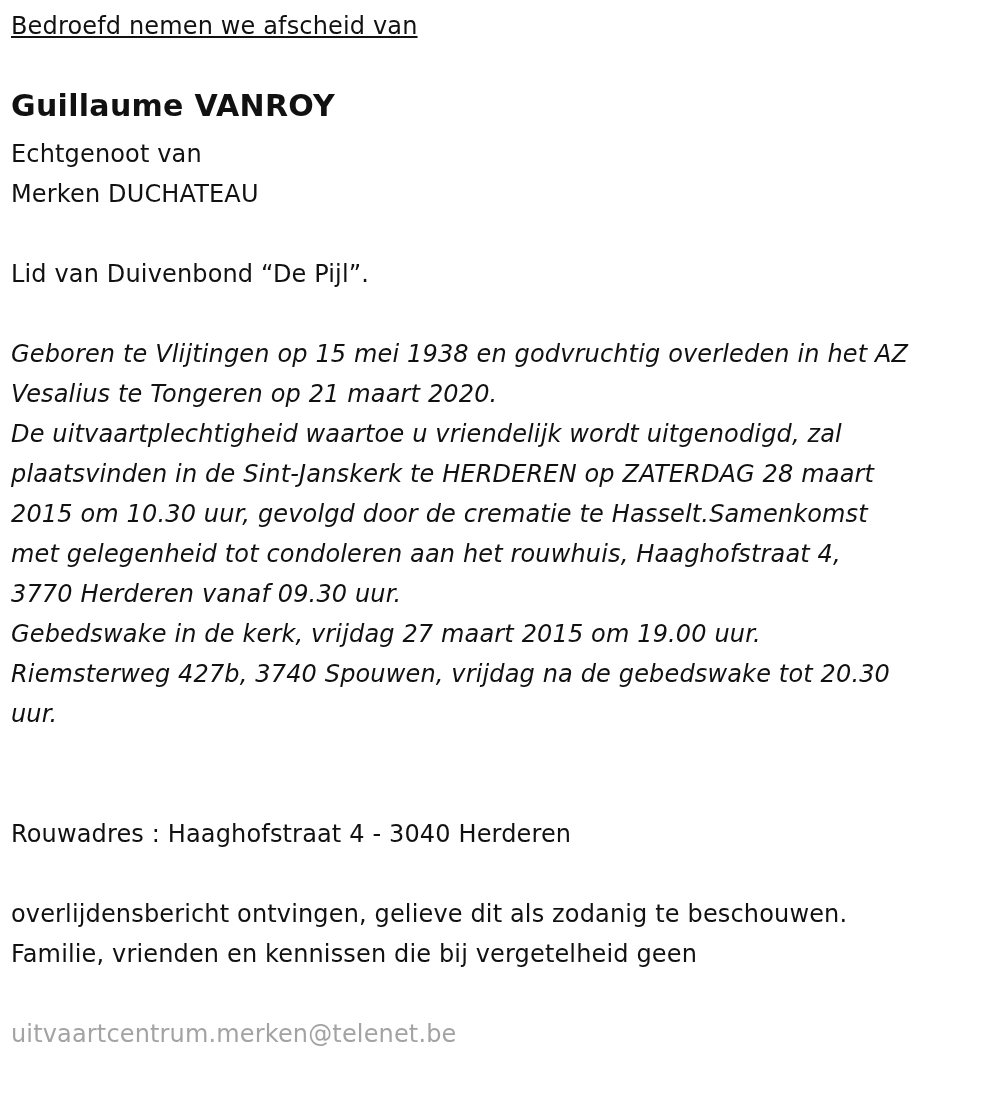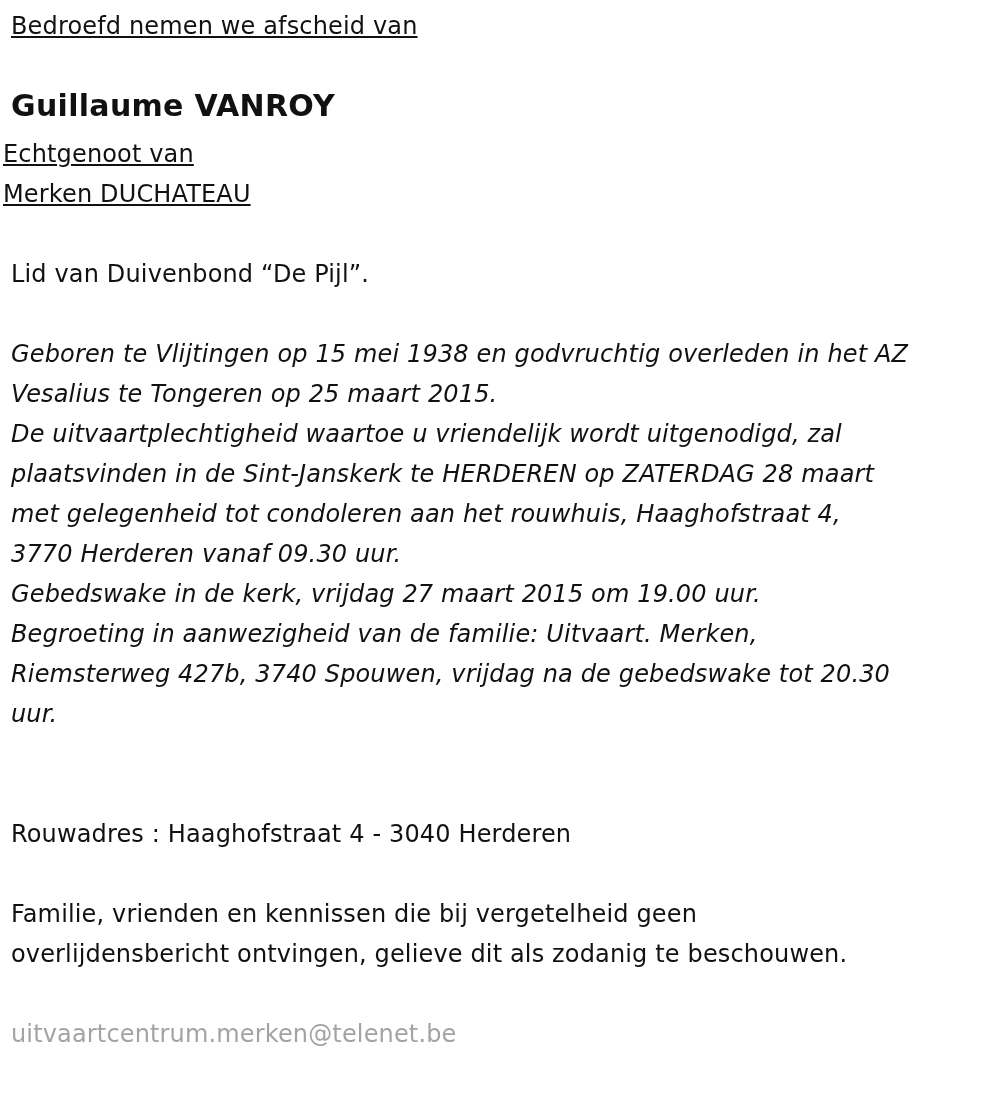--- a/index.html
+++ b/index.html
@@ -21,21 +21,21 @@
       line-height: 40px;
       letter-spacing: 0.15px;
     }
     .line { display: block; white-space: nowrap; }
     .intro { position: absolute; top: 6px; left: 11px; text-decoration: underline; }
     .name {
       position: absolute; top: 84px; left: 11px;
       font-size: 30px; font-weight: bold; line-height: 44px;
       letter-spacing: 0.3px;
     }
-    .relation { position: absolute; top: 134px; left: 3px; text-decoration: underline; }
+    .relation { position: absolute; top: 134px; left: 11px; }
     .membership { position: absolute; top: 254px; left: 11px; }
     .details { position: absolute; top: 334px; left: 11px; width: 985px; font-style: italic; }
     .address { position: absolute; top: 814px; left: 11px; }
     .closing { position: absolute; top: 894px; left: 11px; }
     .footer {
       position: absolute; top: 1014px; left: 11px;
       color: #a3a3a3;
     }
   </style>
 </head>
@@ -48,34 +48,34 @@
 
   <div class="relation">
     <span class="line">Echtgenoot van</span>
     <span class="line">Merken DUCHATEAU</span>
   </div>
 
   <div class="membership line">Lid van Duivenbond “De Pijl”.</div>
 
   <div class="details">
     <span class="line">Geboren te Vlijtingen op 15 mei 1938 en godvruchtig overleden in het AZ</span>
-    <span class="line">Vesalius te Tongeren op 25 maart 2015.</span>
+    <span class="line">Vesalius te Tongeren op 21 maart 2020.</span>
     <span class="line">De uitvaartplechtigheid waartoe u vriendelijk wordt uitgenodigd, zal</span>
     <span class="line">plaatsvinden in de Sint-Janskerk te HERDEREN op ZATERDAG 28 maart</span>
+    <span class="line">2015 om 10.30 uur, gevolgd door de crematie te Hasselt.Samenkomst</span>
     <span class="line">met gelegenheid tot condoleren aan het rouwhuis, Haaghofstraat 4,</span>
     <span class="line">3770 Herderen vanaf 09.30 uur.</span>
     <span class="line">Gebedswake in de kerk, vrijdag 27 maart 2015 om 19.00 uur.</span>
-    <span class="line">Begroeting in aanwezigheid van de familie: Uitvaart. Merken,</span>
     <span class="line">Riemsterweg 427b, 3740 Spouwen, vrijdag na de gebedswake tot 20.30</span>
     <span class="line">uur.</span>
   </div>
 
   <div class="address line">Rouwadres : Haaghofstraat 4 - 3040 Herderen</div>
 
   <div class="closing">
+    <span class="line">overlijdensbericht ontvingen, gelieve dit als zodanig te beschouwen.</span>
     <span class="line">Familie, vrienden en kennissen die bij vergetelheid geen</span>
-    <span class="line">overlijdensbericht ontvingen, gelieve dit als zodanig te beschouwen.</span>
   </div>
 
   <div class="footer">
     <span class="line">uitvaartcentrum.merken@telenet.be</span>
   </div>
 </div>
 
 </body></html>

